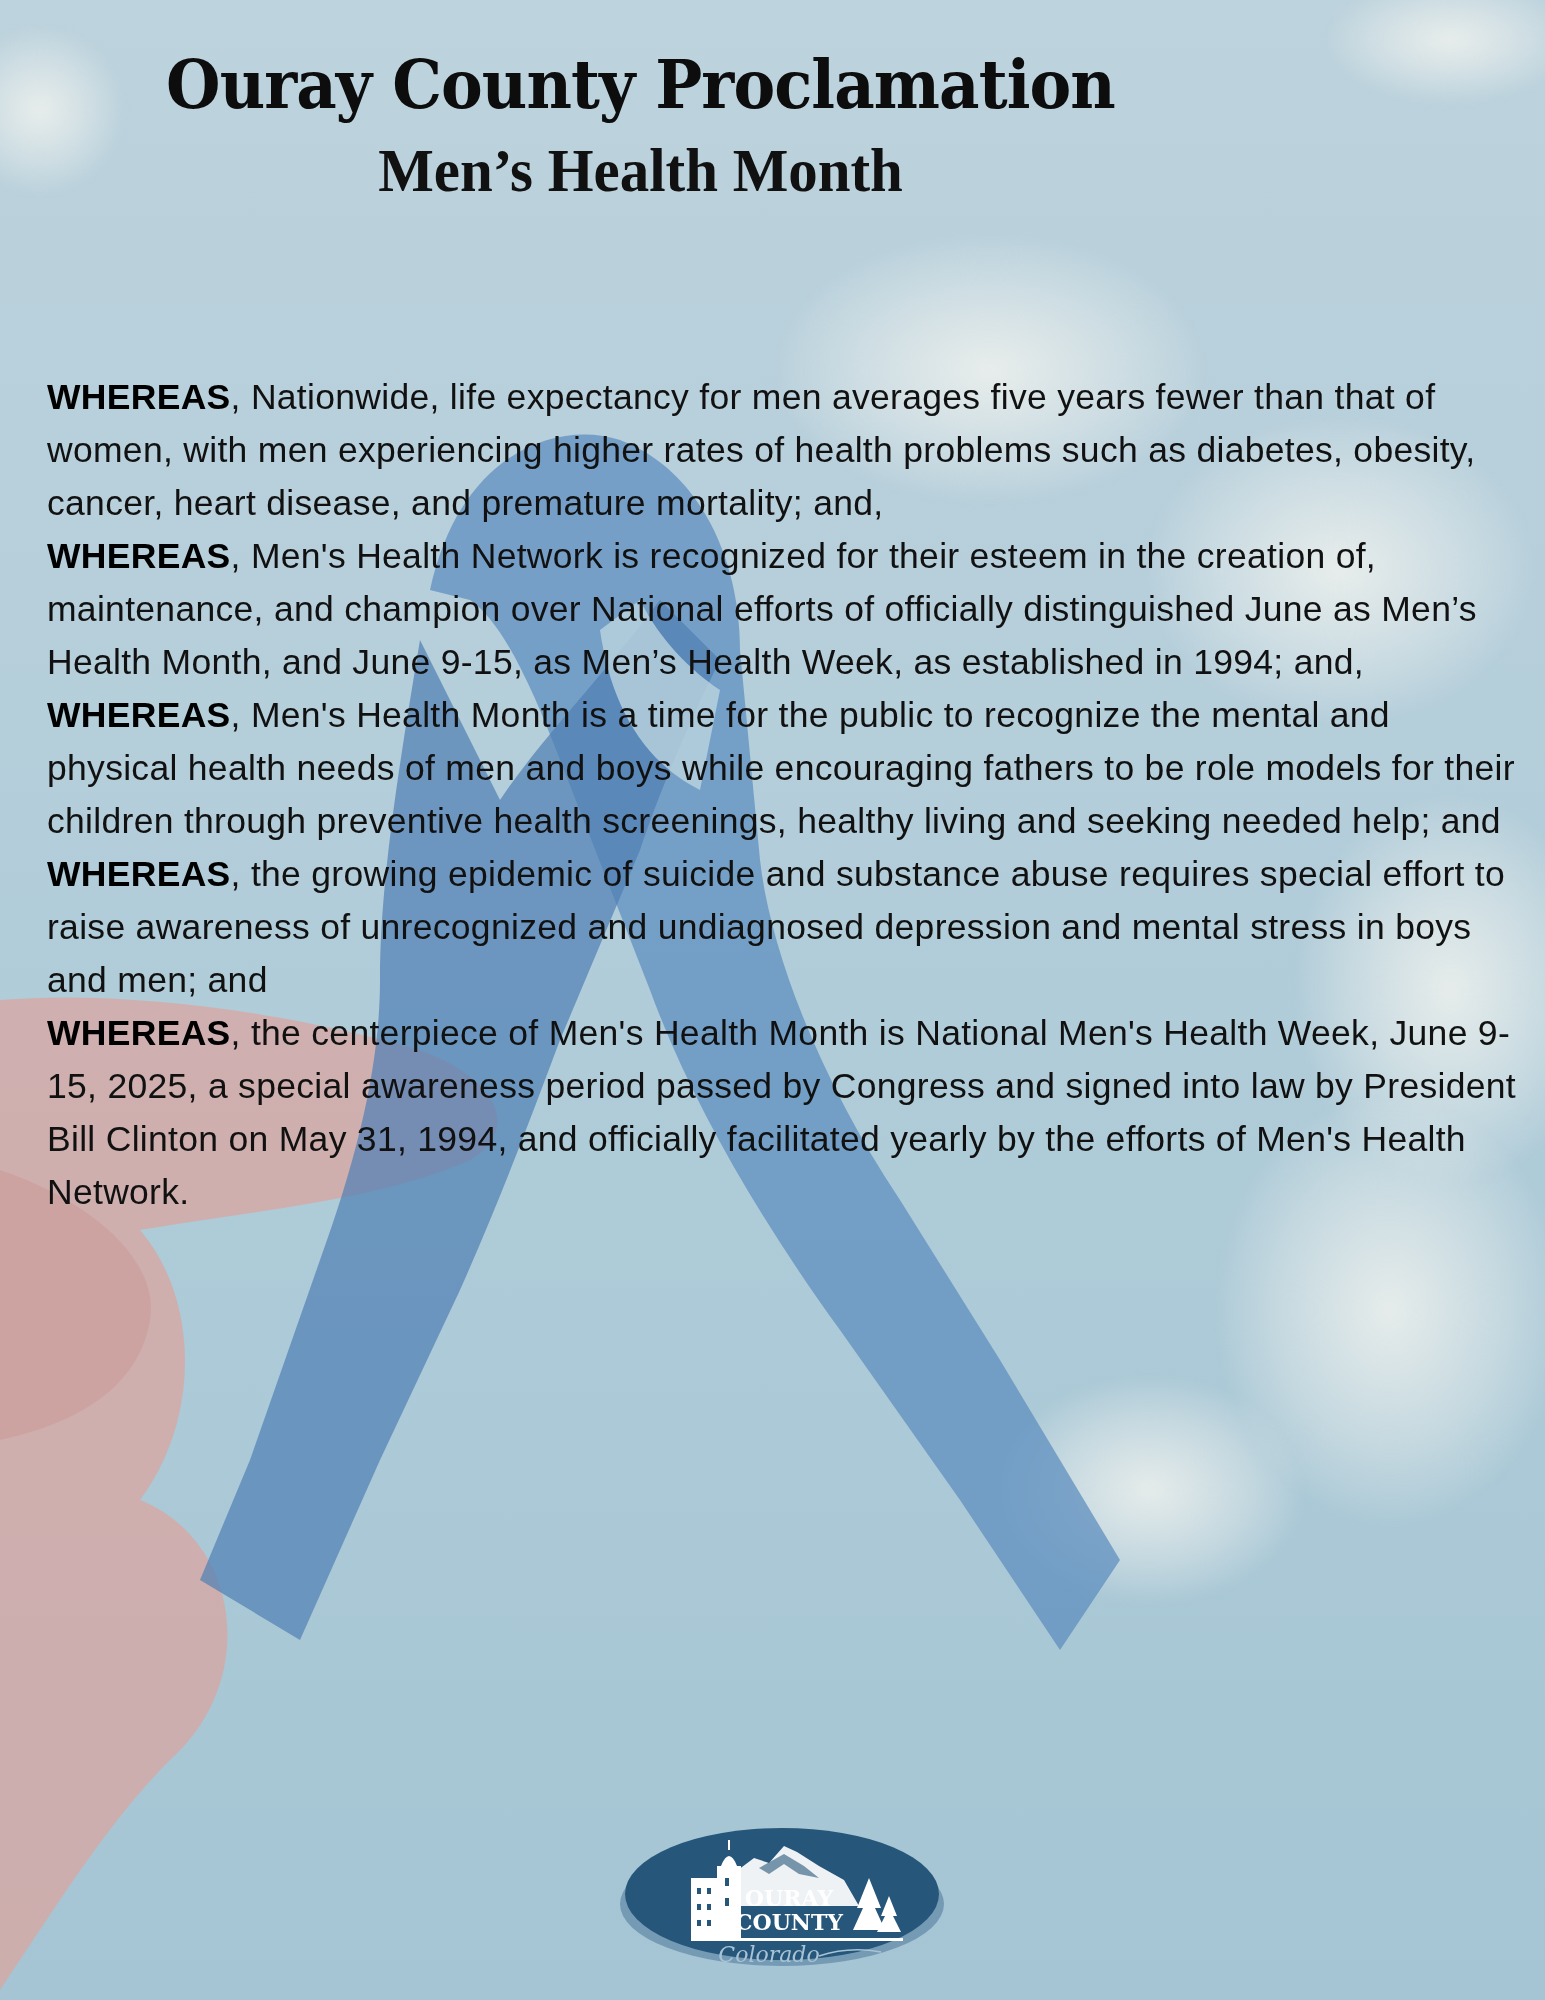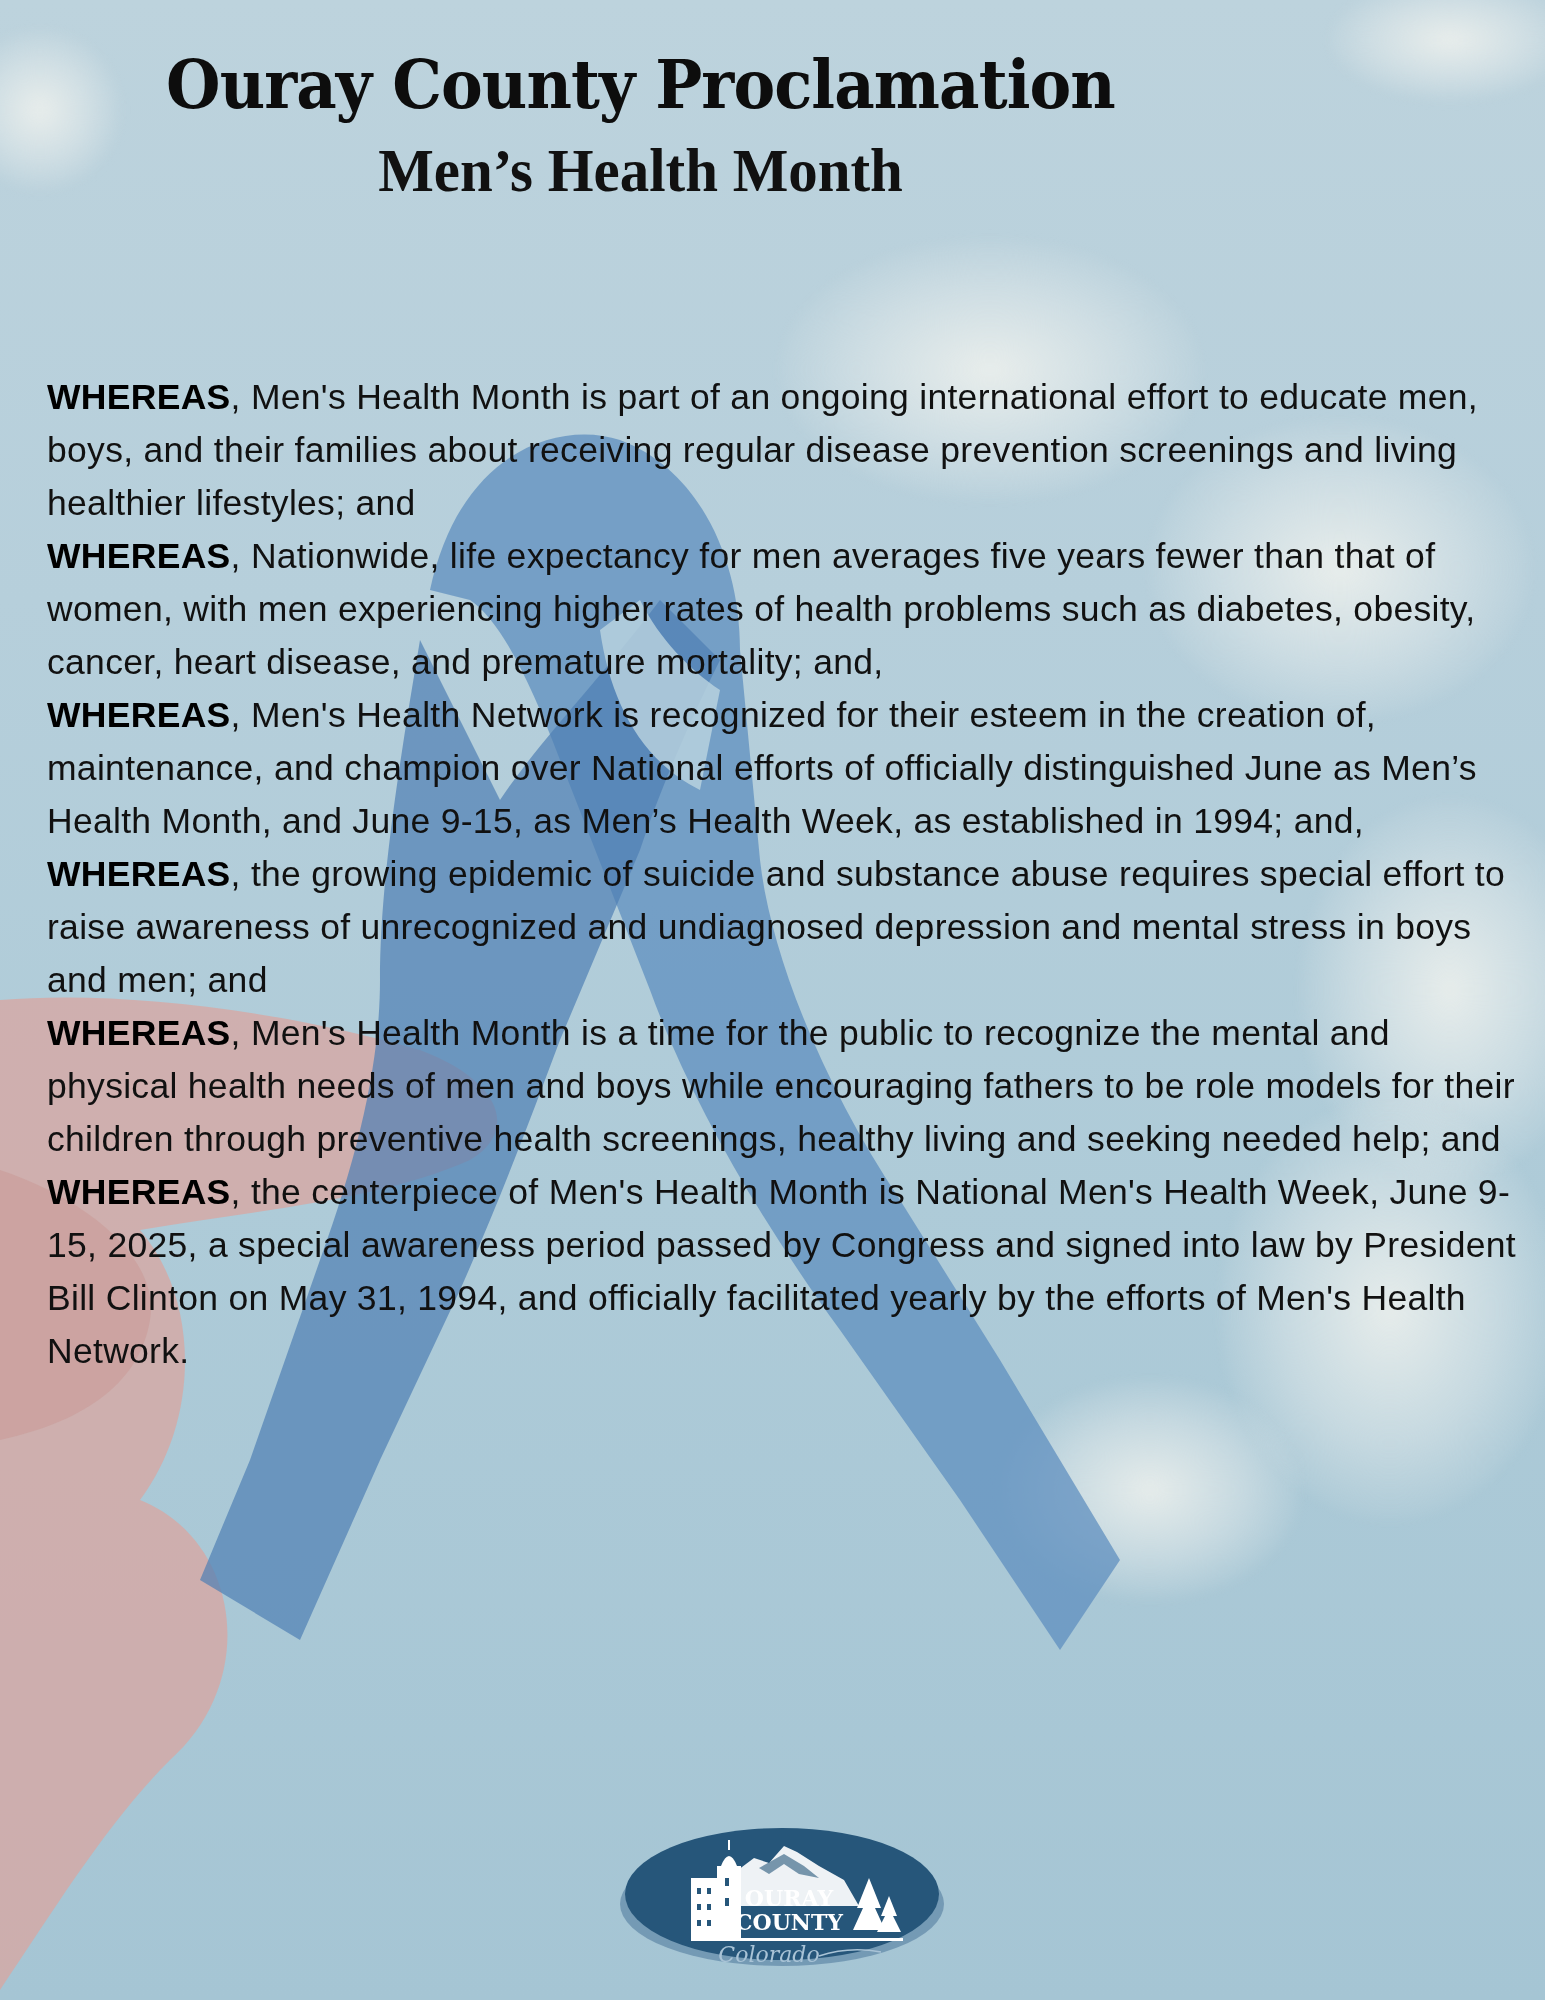--- a/index.html
+++ b/index.html
@@ -115,25 +115,24 @@
     <path d="M600 630 C 610 700, 640 760, 700 790 L 720 690 C 690 670, 660 640, 640 600 Z" fill="#bcd4e0" opacity="0.8"></path>
   </svg>
 </div>
 
 <div class="header">
   <h1 class="title">Ouray County Proclamation</h1>
   <h2 class="subtitle">Men’s Health Month</h2>
 </div>
 
 <div class="body">
-  <p class="para"><span class="lead">WHEREAS</span><span>, Men's Health Month is part of an ongoing international effort to educate men, boys, and their families about receiving regular disease prevention screenings and living healthier lifestyles; and</span></p>
   <p class="para"><span class="lead">WHEREAS</span><span>, Nationwide, life expectancy for men averages five years fewer than that of women, with men experiencing higher rates of health problems such as diabetes, obesity, cancer, heart disease, and premature mortality; and,</span></p>
   <p class="para"><span class="lead">WHEREAS</span><span>, Men's Health Network is recognized for their esteem in the creation of, maintenance, and champion over National efforts of officially distinguished June as Men’s Health Month, and June 9-15, as Men’s Health Week, as established in 1994; and,</span></p>
+  <p class="para"><span class="lead">WHEREAS</span><span>, Men's Health Month is a time for the public to recognize the mental and physical health needs of men and boys while encouraging fathers to be role models for their children through preventive health screenings, healthy living and seeking needed help; and</span></p>
   <p class="para"><span class="lead">WHEREAS</span><span>, the growing epidemic of suicide and substance abuse requires special effort to raise awareness of unrecognized and undiagnosed depression and mental stress in boys and men; and</span></p>
-  <p class="para"><span class="lead">WHEREAS</span><span>, Men's Health Month is a time for the public to recognize the mental and physical health needs of men and boys while encouraging fathers to be role models for their children through preventive health screenings, healthy living and seeking needed help; and</span></p>
   <p class="para"><span class="lead">WHEREAS</span><span>, the centerpiece of Men's Health Month is National Men's Health Week, June 9-15, 2025, a special awareness period passed by Congress and signed into law by President Bill Clinton on May 31, 1994, and officially facilitated yearly by the efforts of Men's Health Network.</span></p>
   <div class="spacer"></div>
 </div>
 
 <div class="logo">
   <svg width="327" height="152" viewBox="0 0 327 152" xmlns="http://www.w3.org/2000/svg">
 
     <ellipse cx="163" cy="86" rx="162" ry="62" fill="#5f88a6" opacity="0.7"></ellipse>
 
     <ellipse cx="163" cy="76" rx="157" ry="66" fill="#26567a"></ellipse>

